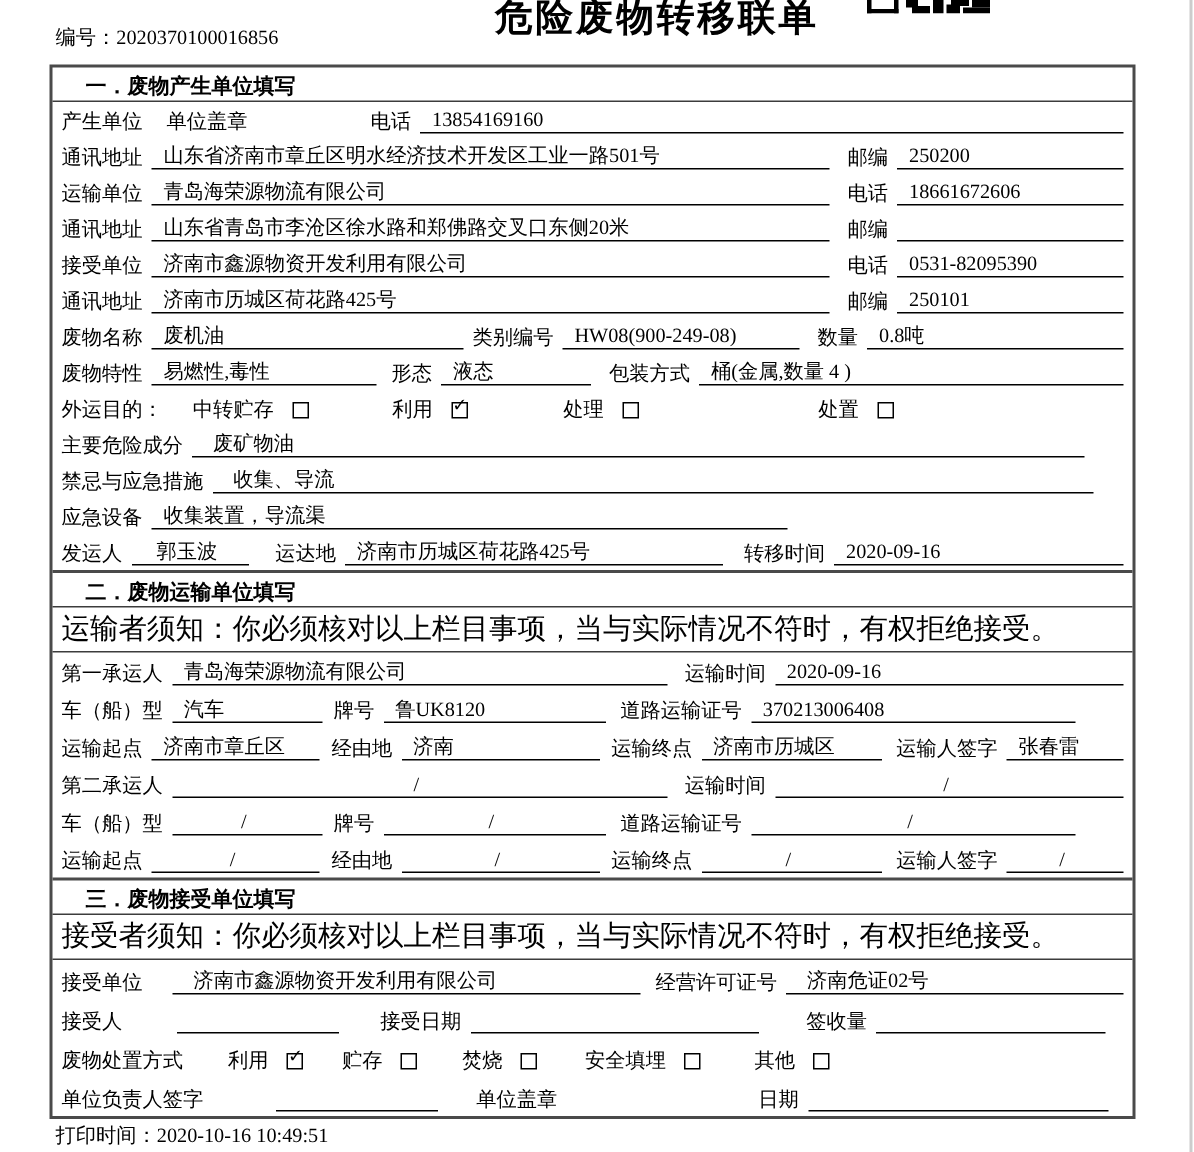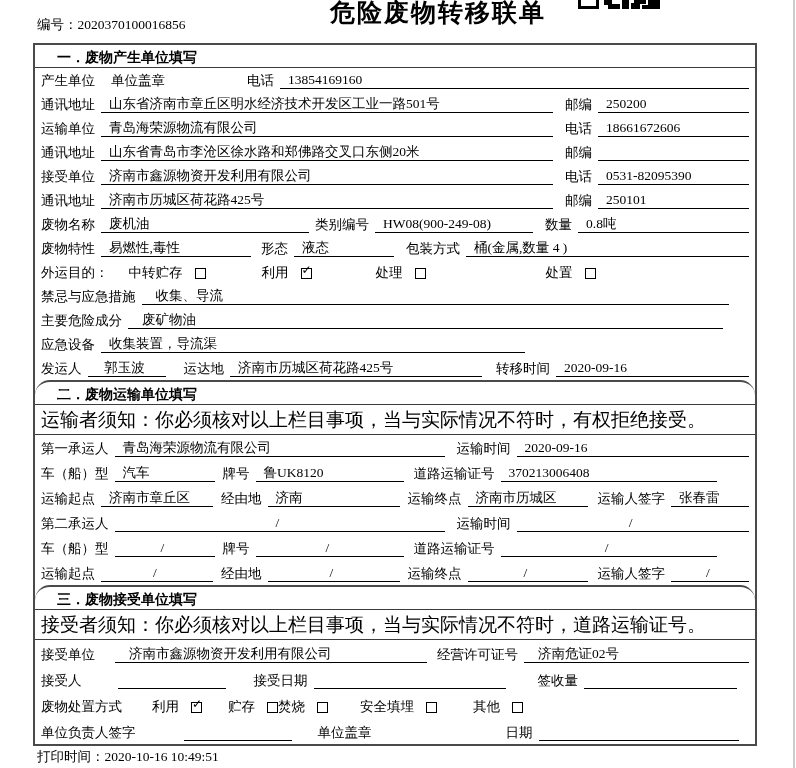--- a/index.html
+++ b/index.html
@@ -5,21 +5,21 @@
   html,body{margin:0;padding:0;background:#ffffff;}
   body{width:796px;height:768px;position:relative;overflow:hidden;
        font-family:"Liberation Serif","DejaVu Serif",serif;color:#000;font-size:13.5px;line-height:17px;}
   *{box-sizing:border-box;}
   .serial{position:absolute;top:16px;left:37px;white-space:nowrap;text-align:center;}
   .title{position:absolute;top:4px;left:330px;font-family:"Liberation Sans","DejaVu Sans",sans-serif;
          font-weight:bold;font-size:25px;letter-spacing:2px;white-space:nowrap;}
   .qr{position:absolute;left:578px;top:0;width:82px;height:9px;}
   .right-edge{position:absolute;right:1px;top:0;width:2px;height:768px;background:#cccccc;}
   .form-box{position:absolute;left:33px;top:43px;width:724px;border:2px solid #4a4a4a;background:#fff;}
-  .sec2,.sec3{border-top:2px solid #4a4a4a;border-radius:15px;}
+  .sec2,.sec3{border-top:2px solid #4a4a4a;}
   .sec-header{height:23px;padding:4px 6px 0 22px;border-bottom:1px solid #3c3c3c;
               font-family:"Liberation Sans","DejaVu Sans",sans-serif;font-weight:bold;font-size:14px;}
   .row{display:flex;align-items:flex-end;height:24px;padding:0 6px 3px 6px;}
   .h25{height:25px;align-items:flex-end;}
   .h26{height:26px;}
   .note-row{height:30px;display:flex;align-items:center;padding:0 6px;border-bottom:1px solid #3c3c3c;
             font-family:"Liberation Sans","DejaVu Sans",sans-serif;font-size:19px;}
   .lbl{white-space:nowrap;margin-right:6px;flex:none;}
   .val{border-bottom:1px solid #000;padding:0 4px 0 8px;white-space:nowrap;min-height:17px;flex:none;}
   .flex{flex:1 1 auto;}
@@ -124,27 +124,27 @@
       <span class="cb"></span>
       <span class="lbl" style="margin-left:56px">利用</span>
       <span class="cb checked"></span>
       <span class="lbl" style="margin-left:64px">处理</span>
       <span class="cb"></span>
       <span class="lbl" style="margin-left:120px">处置</span>
       <span class="cb"></span>
     </div>
 
     <div class="row">
+      <span class="lbl">主要危险成分</span>
+      <span class="val flex" style="margin-right:26px;padding-left:14px">废矿物油</span>
+    </div>
+
+    <div class="row">
       <span class="lbl">禁忌与应急措施</span>
       <span class="val flex" style="margin-right:20px;padding-left:14px">收集、导流</span>
-    </div>
-
-    <div class="row">
-      <span class="lbl">主要危险成分</span>
-      <span class="val flex" style="margin-right:26px;padding-left:14px">废矿物油</span>
     </div>
 
     <div class="row">
       <span class="lbl">应急设备</span>
       <span class="val" style="width:424px">收集装置，导流渠</span>
     </div>
 
     <div class="row">
       <span class="lbl">发运人</span>
       <span class="val ctr" style="width:78px">郭玉波</span>
@@ -212,21 +212,21 @@
       <span class="lbl" style="margin-left:8px">运输终点</span>
       <span class="val ctr" style="width:120px">/</span>
       <span class="lbl" style="margin-left:10px">运输人签字</span>
       <span class="val ctr flex">/</span>
     </div>
   </div>
 
   <div class="sec3">
     <div class="sec-header">三．废物接受单位填写</div>
     <div class="note-row">
-      <span>接受者须知：你必须核对以上栏目事项，当与实际情况不符时，道路运输证号。</span>
+      <span>接受者须知：你必须核对以上栏目事项，当与实际情况不符时，有权拒绝接受。</span>
     </div>
 
     <div class="row h26">
       <span class="lbl">接受单位</span>
       <span class="val" style="width:312px;margin-left:14px;padding-left:14px">济南市鑫源物资开发利用有限公司</span>
       <span class="lbl" style="margin-left:10px">经营许可证号</span>
       <span class="val flex" style="padding-left:14px">济南危证02号</span>
     </div>
 
     <div class="row h26">
@@ -237,21 +237,21 @@
       <span class="lbl" style="margin-left:32px">签收量</span>
       <span class="val flex" style="margin-right:12px"></span>
     </div>
 
     <div class="row h26">
       <span class="lbl">废物处置方式</span>
       <span class="lbl" style="margin-left:24px">利用</span>
       <span class="cb checked"></span>
       <span class="lbl" style="margin-left:26px">贮存</span>
       <span class="cb"></span>
-      <span class="lbl" style="">焚烧</span>
+      <span class="lbl" style="margin-left:30px">焚烧</span>
       <span class="cb"></span>
       <span class="lbl" style="margin-left:32px">安全填埋</span>
       <span class="cb"></span>
       <span class="lbl" style="margin-left:36px">其他</span>
       <span class="cb"></span>
     </div>
 
     <div class="row h26">
       <span class="lbl">单位负责人签字</span>
       <span class="val" style="width:108px;margin-left:42px"></span>

